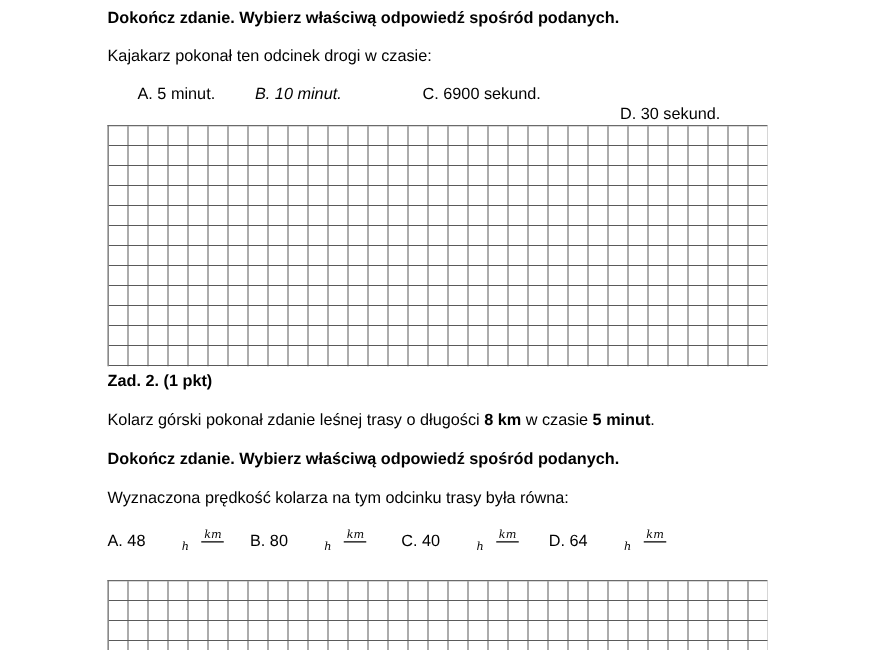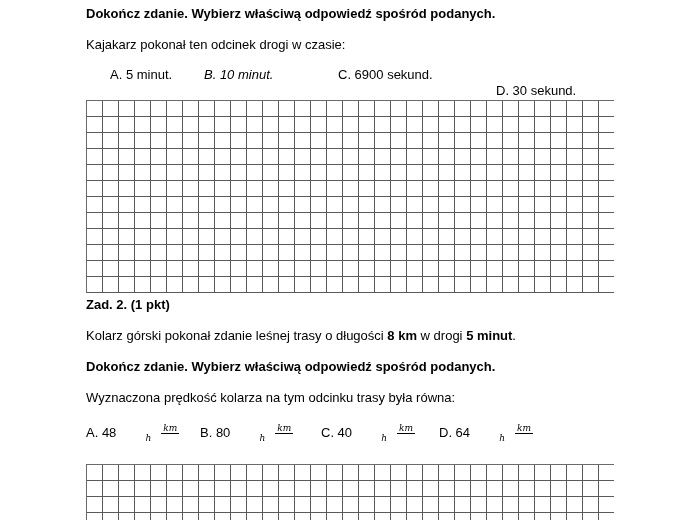--- a/index.html
+++ b/index.html
@@ -35,21 +35,21 @@
 <div class="abs" style="left:86px; top:67px;margin-left:24px;">A. 5 minut.</div>
 <div class="abs" style="left:204px; top:67px;font-style:italic;">B. 10 minut.</div>
 <div class="abs" style="left:338px; top:67px;">C. 6900 sekund.</div>
 <div class="abs" style="left:496px; top:67px;margin-top:16px;">D. 30 sekund.</div>
 
 <div class="grid" style="left:86px; top:100px; width:528px; height:193px; background-size:16px 16px; background-position:-1px -1px;"></div>
 
 <div class="abs bold" style="left:86px; top:297px;">Zad. 2. (1 pkt)</div>
 
 <div class="abs" style="left:86px; top:328px;">
-  <span>Kolarz górski pokonał zdanie leśnej trasy o długości </span><span class="bold">8 km</span><span> w drogi </span><span class="bold">5 minut</span><span>.</span>
+  <span>Kolarz górski pokonał zdanie leśnej trasy o długości </span><span class="bold">8 km</span><span> w czasie </span><span class="bold">5 minut</span><span>.</span>
 </div>
 
 <div class="abs bold" style="left:86px; top:359px;">Dokończ zdanie. Wybierz właściwą odpowiedź spośród podanych.</div>
 <div class="abs" style="left:86px; top:390px;">Wyznaczona prędkość kolarza na tym odcinku trasy była równa:</div>
 
 <div class="abs" style="left:86px; top:424px;">
   <span>A. 48</span><span class="frac"><span class="num">km</span><span class="den">h</span></span>
 </div>
 <div class="abs" style="left:200px; top:424px;">
   <span>B. 80</span><span class="frac"><span class="num">km</span><span class="den">h</span></span>

